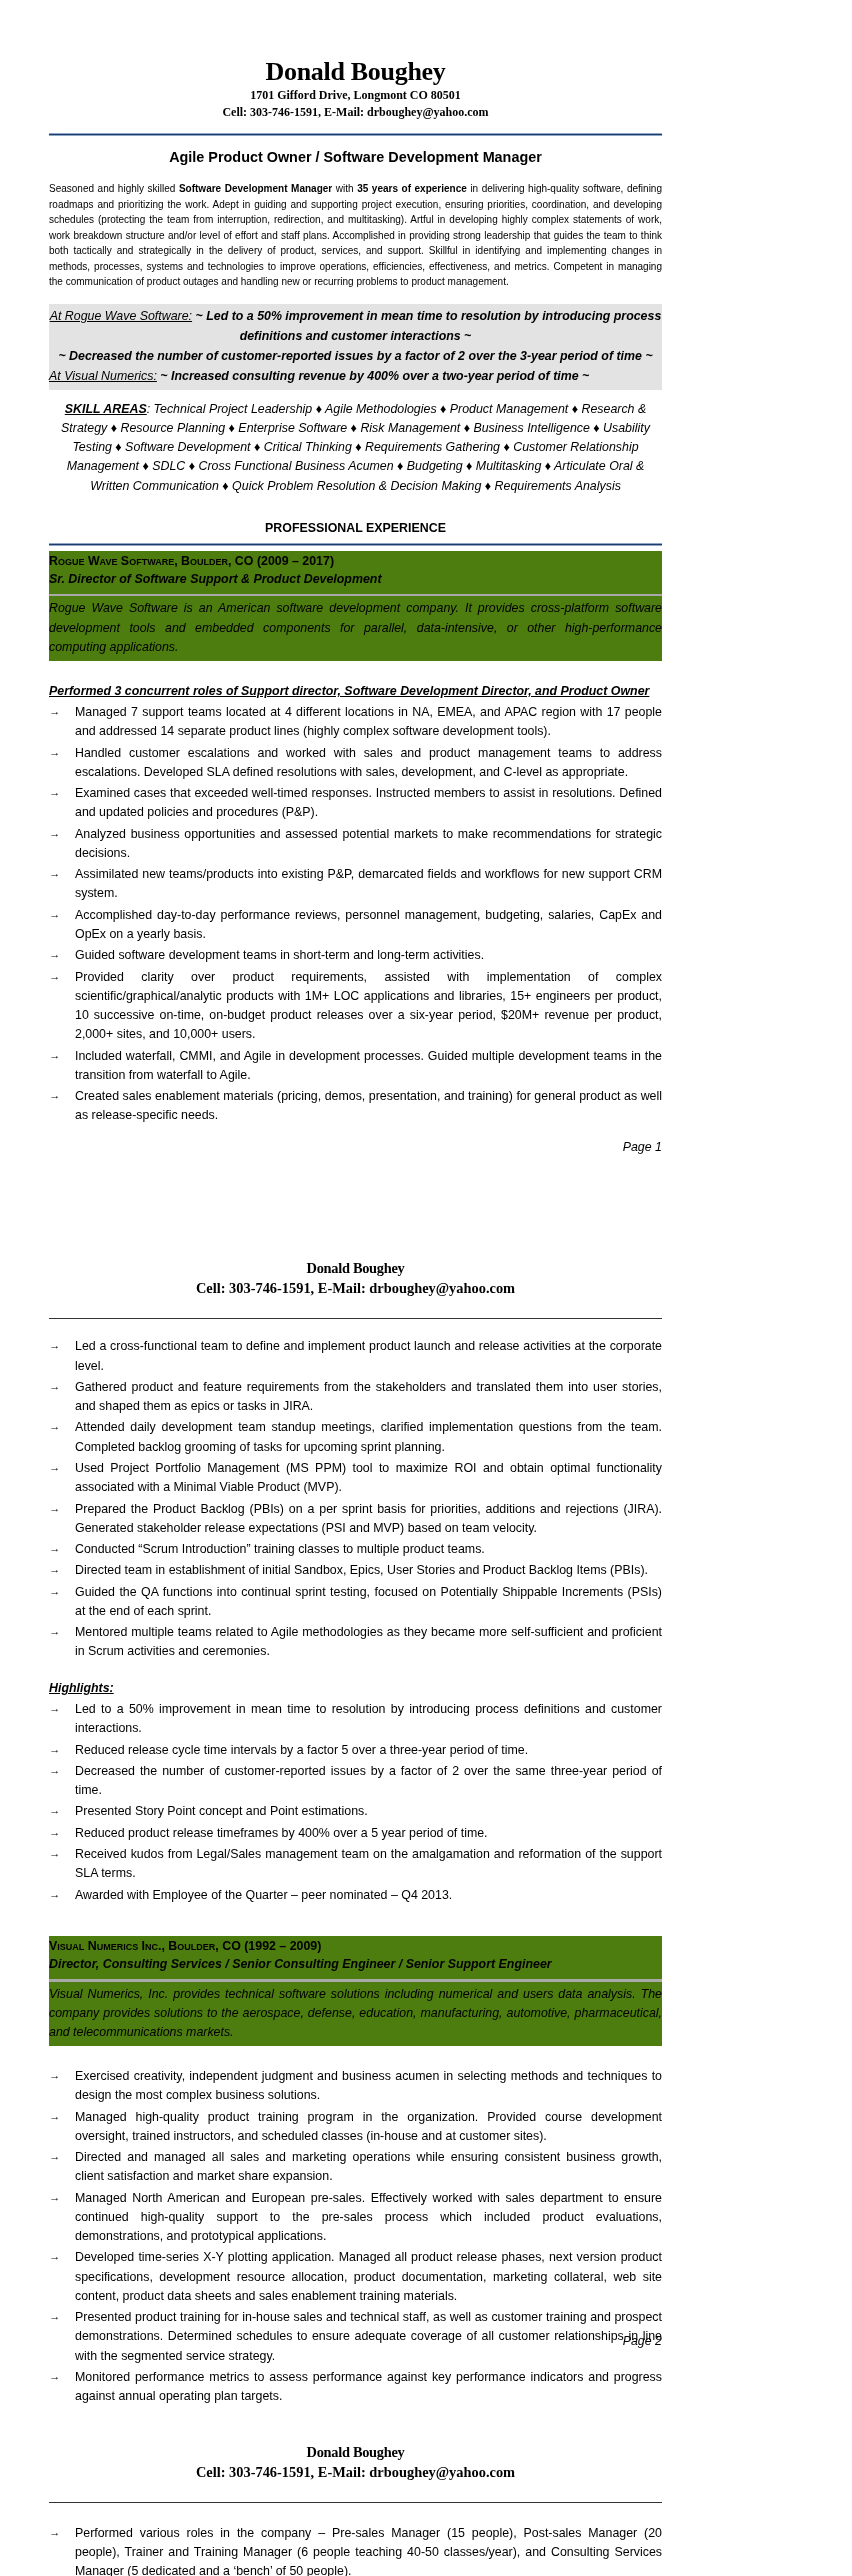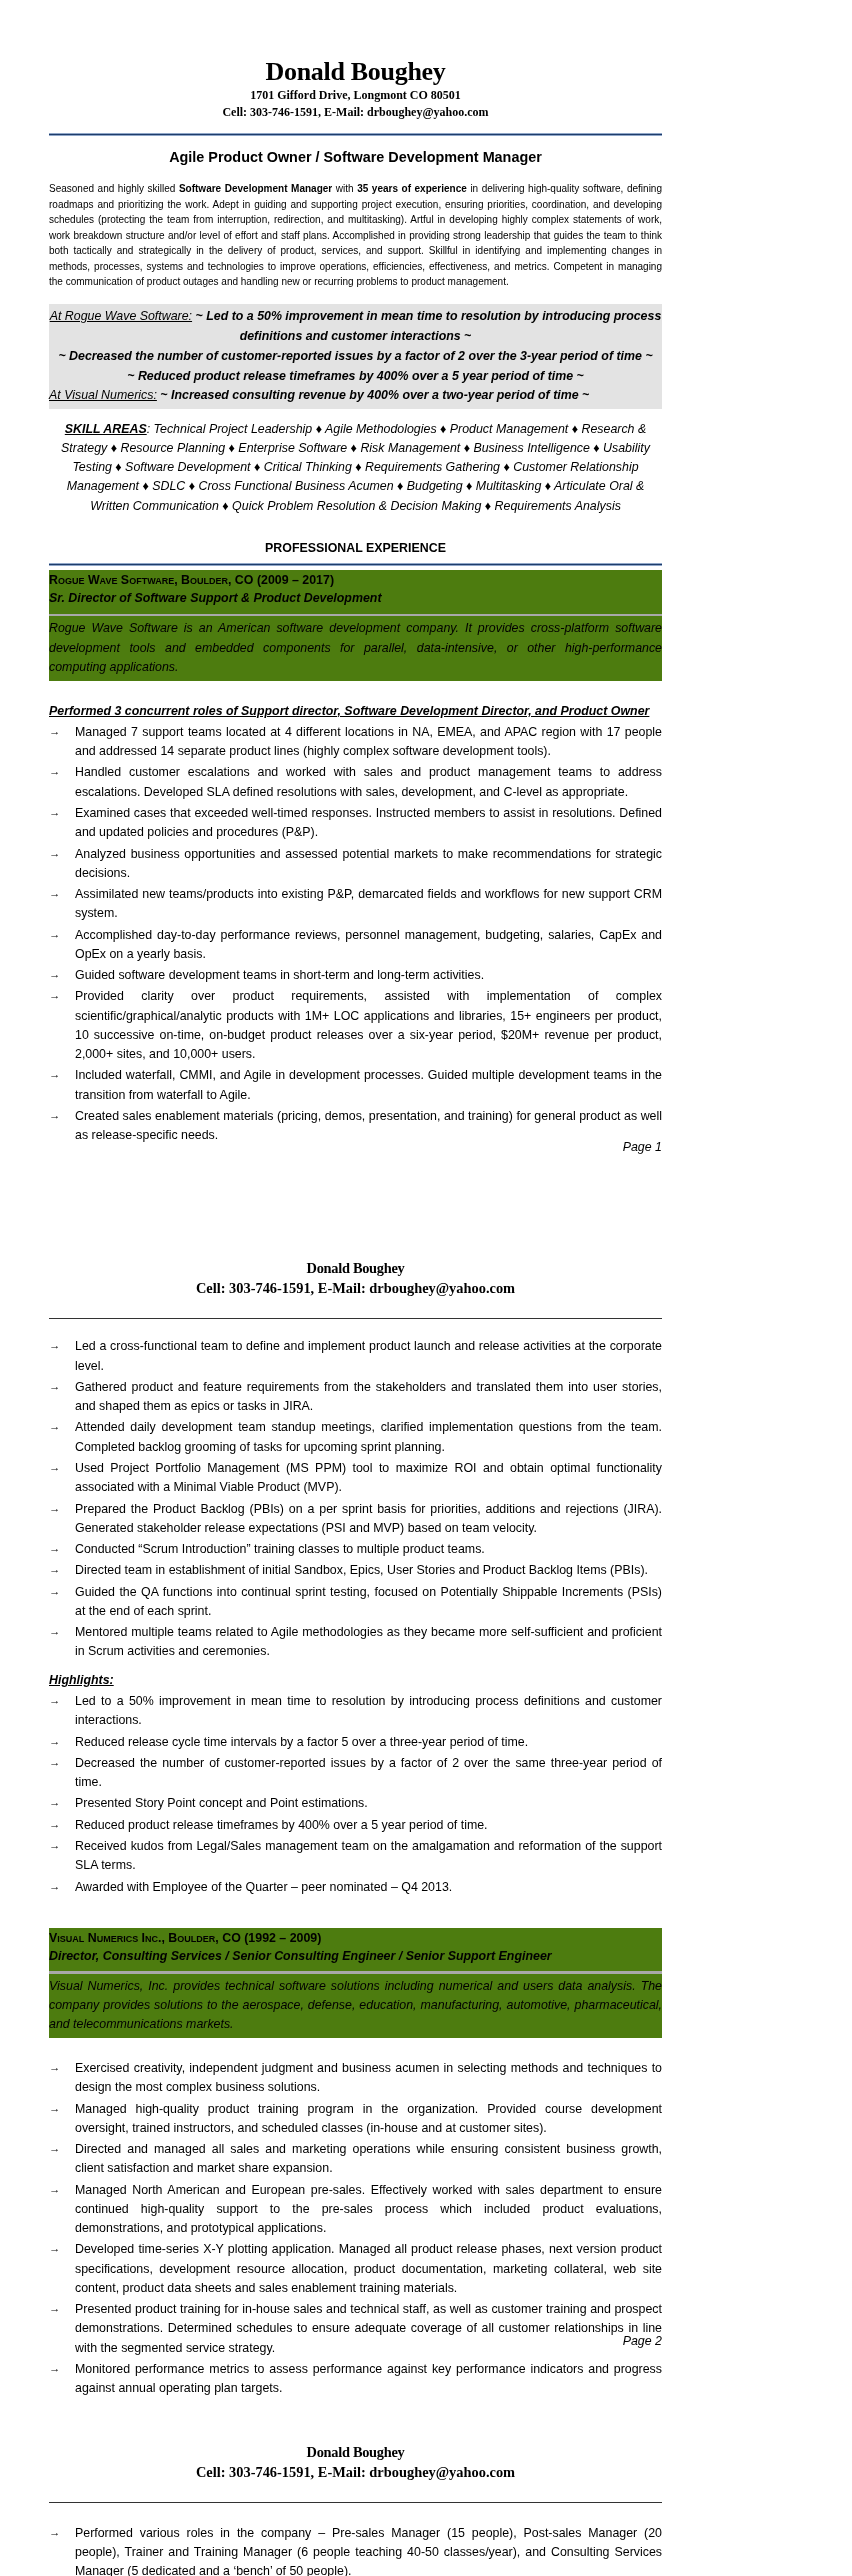--- a/index.html
+++ b/index.html
@@ -117,21 +117,21 @@
       font-style: italic;
       text-align: justify;
       font-size: 12.4px;
       line-height: 1.55;
     }
     .sub-h {
       font-weight: bold;
       font-style: italic;
       text-decoration: underline;
       font-size: 12.4px;
-      margin-top: 9px;
+      margin-top: 17px;
     }
     .sub-h-plain {
       font-weight: bold;
       font-size: 12.4px;
       margin-top: 8.2px;
     }
     ul.arrows { list-style: none; margin-top: 2.1px; }
     ul.arrows li {
       position: relative;
       padding-left: 26px;
@@ -162,21 +162,20 @@
   <div class="hdr-sub">1701 Gifford Drive, Longmont CO 80501</div>
   <div class="hdr-sub">Cell: 303-746-1591, E-Mail: drboughey@yahoo.com</div>
   <div class="rule-blue"></div>
   <div class="title">Agile Product Owner / Software Development Manager</div>
 
   <p class="summary"><span>Seasoned and highly skilled </span><b>Software Development Manager</b><span> with </span><b>35 years of experience</b><span> in delivering high-quality software, defining roadmaps and prioritizing the work. Adept in guiding and supporting project execution, ensuring priorities, coordination, and developing schedules (protecting the team from interruption, redirection, and multitasking). Artful in developing highly complex statements of work, work breakdown structure and/or level of effort and staff plans. Accomplished in providing strong leadership that guides the team to think both tactically and strategically in the delivery of product, services, and support. Skillful in identifying and implementing changes in methods, processes, systems and technologies to improve operations, efficiencies, effectiveness, and metrics. Competent in managing the communication of product outages and handling new or recurring problems to product management.</span></p>
 
   <div class="hl-box">
     <div><span class="lbl">At Rogue Wave Software:</span><span> ~ Led to a 50% improvement in mean time to resolution by introducing process definitions and customer interactions ~</span></div>
     <div>~ Decreased the number of customer-reported issues by a factor of 2 over the 3-year period of time ~</div>
-    <div>~ Reduced product release timeframes by 400% over a 5 year period of time ~</div>
     <div class="left"><span class="lbl">At Visual Numerics:</span><span> ~ Increased consulting revenue by 400% over a two-year period of time ~</span></div>
   </div>
 
   <div class="skills"><span class="lbl">SKILL AREAS</span><span>:  Technical Project Leadership ♦ Agile Methodologies ♦ Product Management ♦ Research &amp; Strategy ♦ Resource Planning ♦ Enterprise Software ♦ Risk Management ♦ Business Intelligence ♦ Usability Testing ♦ Software Development ♦ Critical Thinking ♦ Requirements Gathering ♦ Customer Relationship Management ♦ SDLC ♦ Cross Functional Business Acumen ♦ Budgeting ♦ Multitasking ♦ Articulate Oral &amp; Written Communication ♦ Quick Problem Resolution &amp; Decision Making ♦ Requirements Analysis</span></div>
 
   <div class="section-h">PROFESSIONAL EXPERIENCE</div>
   <div class="rule-blue"></div>
 
   <div class="company-box">
     <div class="company-name">Rogue Wave Software, Boulder, CO (2009 – 2017)</div>

